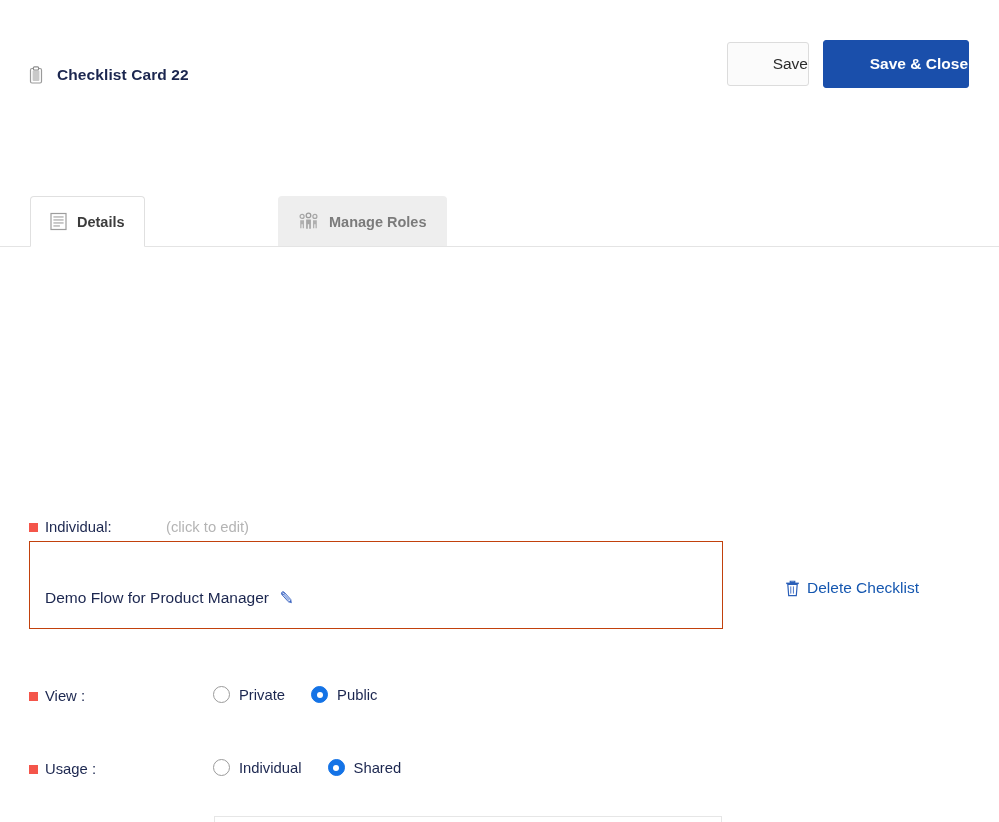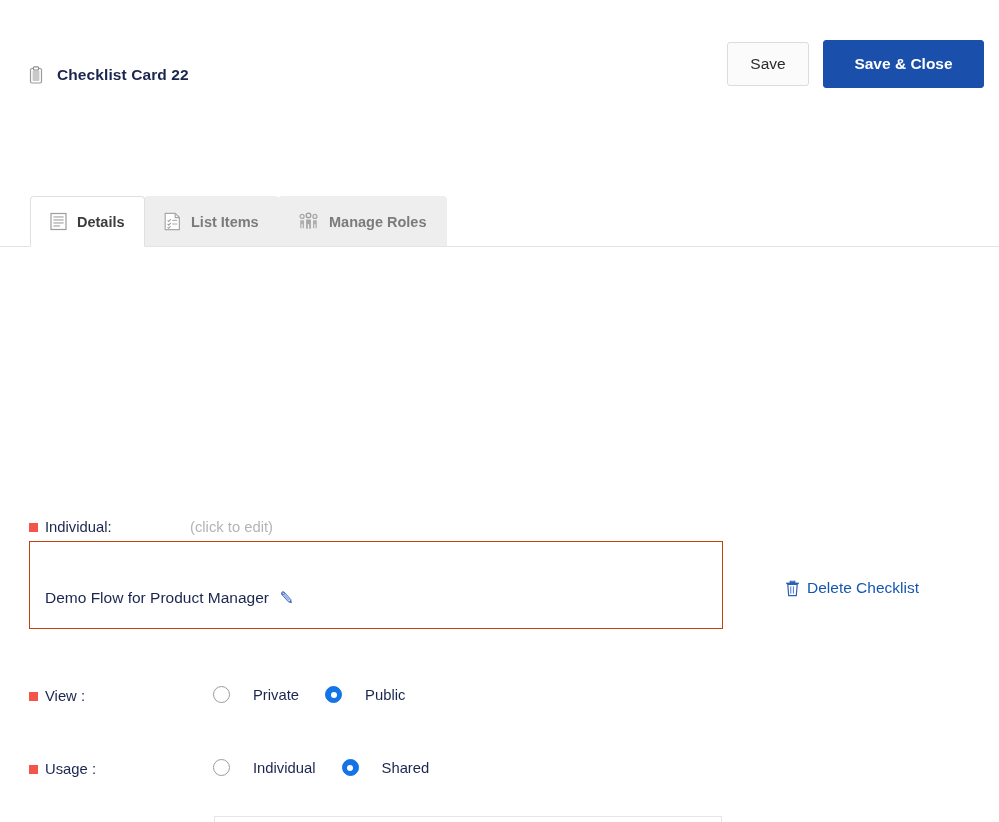--- a/index.html
+++ b/index.html
@@ -29,29 +29,29 @@
     display: flex; align-items: center; gap: 10px;
   }
   .title-row .title {
     font-size: 25px; font-weight: bold; color: #1557b0; letter-spacing: .1px;
     line-height: 1.1;
   }
   .pencil-blue { width: 24px; height: 24px; display:block; }
 
   .btn {
     position: absolute; border-radius: 3px; font-size: 15.5px;
-    display: flex; align-items: center; justify-content: center;
+    display: flex; align-items: center; justify-content: flex-end;
     cursor: pointer; font-family: "Liberation Sans", sans-serif;
   }
   .btn-save {
     left: 727px; top: 42px; width: 82px; height: 44px;
     background: #fbfbfb; border: 1px solid #dcdcdc; color: #2b2b2b;
   }
   .btn-save-close {
-    left: 823px; top: 40px; width: 161px; height: 48px;
+    left: 823px; top: 40px; width: 146px; height: 48px;
     background: #1a4fab; border: 1px solid #1a4fab; color: #ffffff;
     font-weight: bold;
   }
 
   
   .tabs-zone { position: absolute; left: 0; top: 196px; width: 805px; height: 52px; }
   .tab-divider {
     position: absolute; left: 0; top: 246px; width: 999px; height: 1px; background: #e4e4e4;
   }
   .tab {
@@ -81,21 +81,21 @@
     flex: 0 0 auto;
   }
 
   .fld-label {
     position: absolute; display: flex; align-items: center; gap: 7px;
     font-size: 14.8px; color: #1b264f; white-space: nowrap;
   }
 
   .desc-hint {
     position: absolute; left: 166px; top: 271px;
-    font-size: 14.8px; color: #b4b4b4; margin-left: 24px;
+    font-size: 14.8px; color: #b4b4b4;
   }
   .desc-box {
     position: absolute; left: 29px; top: 293px; width: 694px; height: 88px;
     border: 1px solid #c2410c; background: #ffffff;
   }
   .desc-inner {
     position: absolute; left: 15px; top: 47px;
     display: flex; align-items: center; gap: 9px;
   }
   .desc-text { font-size: 15.5px; color: #1b264f; }
@@ -103,21 +103,21 @@
 
   .delete-link {
     position: absolute; left: 785px; top: 295px;
     display: flex; align-items: center; gap: 7px;
     color: #1557b0; font-size: 15.5px; cursor: pointer; margin-top: 36px;
   }
   .trash-icon { width: 15px; height: 17px; display: block; }
 
   
   .radio-group { position: absolute; display: flex; align-items: center; }
-  .radio-opt { display: flex; align-items: center; gap: 23px; cursor: pointer; }
+  .radio-opt { display: flex; align-items: center; gap: 9px; cursor: pointer; }
   .radio {
     width: 17px; height: 17px; border-radius: 50%;
     border: 1.6px solid #9b9b9b; background: #fff;
     flex: 0 0 auto; position: relative;
   }
   .radio.on { background: #1473e6; border-color: #1473e6; }
   .radio.on::after {
     content: ""; position: absolute; left: 50%; top: 50%;
     width: 6px; height: 6px; margin: -3px 0 0 -3px;
     border-radius: 50%; background: #ffffff;
@@ -168,34 +168,20 @@
           <rect x="1" y="1.5" width="15" height="16" fill="#ffffff" stroke="#9d9d9d" stroke-width="1.2"></rect>
           <rect x="3.4" y="4.2" width="10.2" height="1.5" fill="#b9b9b9"></rect>
           <rect x="3.4" y="7.2" width="10.2" height="1.5" fill="#b9b9b9"></rect>
           <rect x="3.4" y="10.2" width="10.2" height="1.5" fill="#b9b9b9"></rect>
           <rect x="3.4" y="13.2" width="6.5" height="1.5" fill="#b9b9b9"></rect>
         </svg>
       </span>
       <span>Details</span>
     </div>
 
-    <div class="tab inactive" id="tab1">
-      <span>
-        <svg class="tab-icon" viewBox="0 0 17 19">
-          <path d="M1.2 1.4 H11.2 L15.4 5.6 V17.6 H1.2 Z" fill="#ffffff" stroke="#a8a8a8" stroke-width="1.2"></path>
-          <path d="M11.2 1.4 V5.6 H15.4" fill="none" stroke="#a8a8a8" stroke-width="1.2"></path>
-          <path d="M3.6 8.3 l1.1 1.2 l2.1 -2.3" fill="none" stroke="#a0a0a0" stroke-width="1.1"></path>
-          <rect x="8.2" y="7.8" width="5" height="1.2" fill="#b6b6b6"></rect>
-          <path d="M3.6 11.9 l1.1 1.2 l2.1 -2.3" fill="none" stroke="#a0a0a0" stroke-width="1.1"></path>
-          <rect x="8.2" y="11.4" width="5" height="1.2" fill="#b6b6b6"></rect>
-          <path d="M3.6 15.1 l1.1 1.2 l2.1 -2.3" fill="none" stroke="#a0a0a0" stroke-width="1.1"></path>
-        </svg>
-      </span>
-      <span>List Items</span>
-    </div>
 
     <div class="tab inactive" id="tab2">
       <span>
         <svg class="tab-icon" viewBox="0 0 20 19" style="width:21px">
           <circle cx="3.6" cy="4.4" r="2" fill="none" stroke="#a6a6a6" stroke-width="1.2"></circle>
           <path d="M1.7 8.2 h3.8 v8 h-1.3 v-4 h-1.2 v4 h-1.3 z" fill="#b0b0b0"></path>
           <circle cx="10" cy="3.4" r="2.3" fill="none" stroke="#9c9c9c" stroke-width="1.3"></circle>
           <path d="M7.6 7.6 h4.8 v9.2 h-1.7 v-4.6 h-1.4 v4.6 h-1.7 z" fill="#a6a6a6"></path>
           <circle cx="16.4" cy="4.4" r="2" fill="none" stroke="#a6a6a6" stroke-width="1.2"></circle>
           <path d="M14.5 8.2 h3.8 v8 h-1.3 v-4 h-1.2 v4 h-1.3 z" fill="#b0b0b0"></path>

